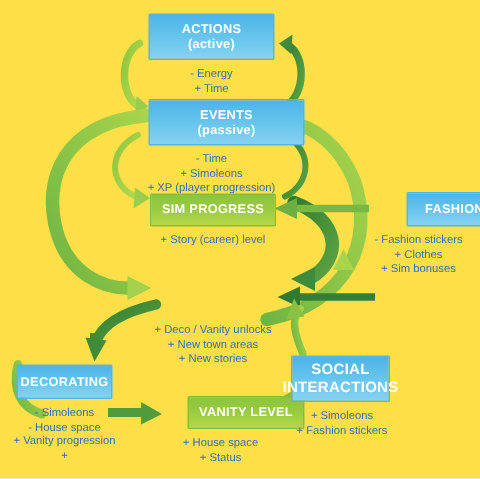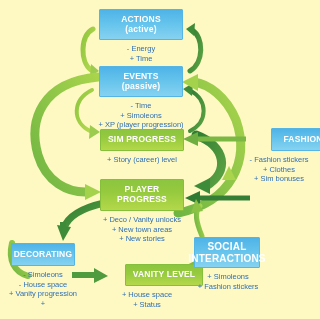--- a/index.html
+++ b/index.html
@@ -4,21 +4,21 @@
 <style>
   html,body{margin:0;padding:0;background:#f7f7f5;}
   body{
     font-family:"Liberation Sans", sans-serif;
     -webkit-font-smoothing:antialiased;
   }
   #diagram{
     position:relative;
     width:320px;
     height:319px;
-    background:#fef9c3;
+    background:#fde047;
     overflow:hidden;
   }
   #arrow-layer{
     position:absolute;
     left:0; top:0;
     width:320px; height:319px;
     pointer-events:none;
   }
   .node{
     position:absolute;
@@ -160,42 +160,38 @@
 
   <div class="node blue" style="left:99px;top:9px;width:84px;height:31px;font-size:8.5px;">
     <span class="line">ACTIONS</span>
     <span class="line">(active)</span>
   </div>
   <div class="caption" style="left:99px;top:44px;width:84px;font-size:7.5px;">
     <span class="line">- Energy</span>
     <span class="line">+ Time</span>
   </div>
 
-  <div class="node blue" style="left:99px;top:66px;width:84px;height:31px;font-size:8.5px;text-align:center;">
+  <div class="node blue" style="left:99px;top:66px;width:104px;height:31px;font-size:8.5px;text-align:center;">
     <span class="line">EVENTS</span>
     <span class="line">(passive)</span>
   </div>
   <div class="caption" style="left:81px;top:101px;width:120px;font-size:7.5px;">
     <span class="line">- Time</span>
     <span class="line">+ Simoleons</span>
     <span class="line">+ XP (player progression)</span>
     <span class="line">+ Story progression</span>
   </div>
 
   <div class="node green" style="left:100px;top:129px;width:84px;height:22px;font-size:8.5px;">
     <span class="line">SIM PROGRESS</span>
   </div>
   <div class="caption" style="left:84px;top:155px;width:116px;font-size:7.5px;">
     <span class="line">+ Story (career) level</span>
   </div>
 
-  <div class="node green" style="left:100px;top:179px;width:84px;height:32px;font-size:8.5px;">
-    <span class="line">PLAYER</span>
-    <span class="line">PROGRESS</span>
-  </div>
   <div class="caption" style="left:82px;top:215px;width:120px;font-size:7.5px;">
     <span class="line">+ Deco / Vanity unlocks</span>
     <span class="line">+ New town areas</span>
     <span class="line">+ New stories</span>
   </div>
 
   <div class="node blue" style="left:247px;top:128px;width:64px;height:23px;font-size:8.5px;margin-left:24px;">
     <span class="line">FASHION</span>
   </div>
   <div class="caption" style="left:238px;top:155px;width:82px;font-size:7.5px;">

